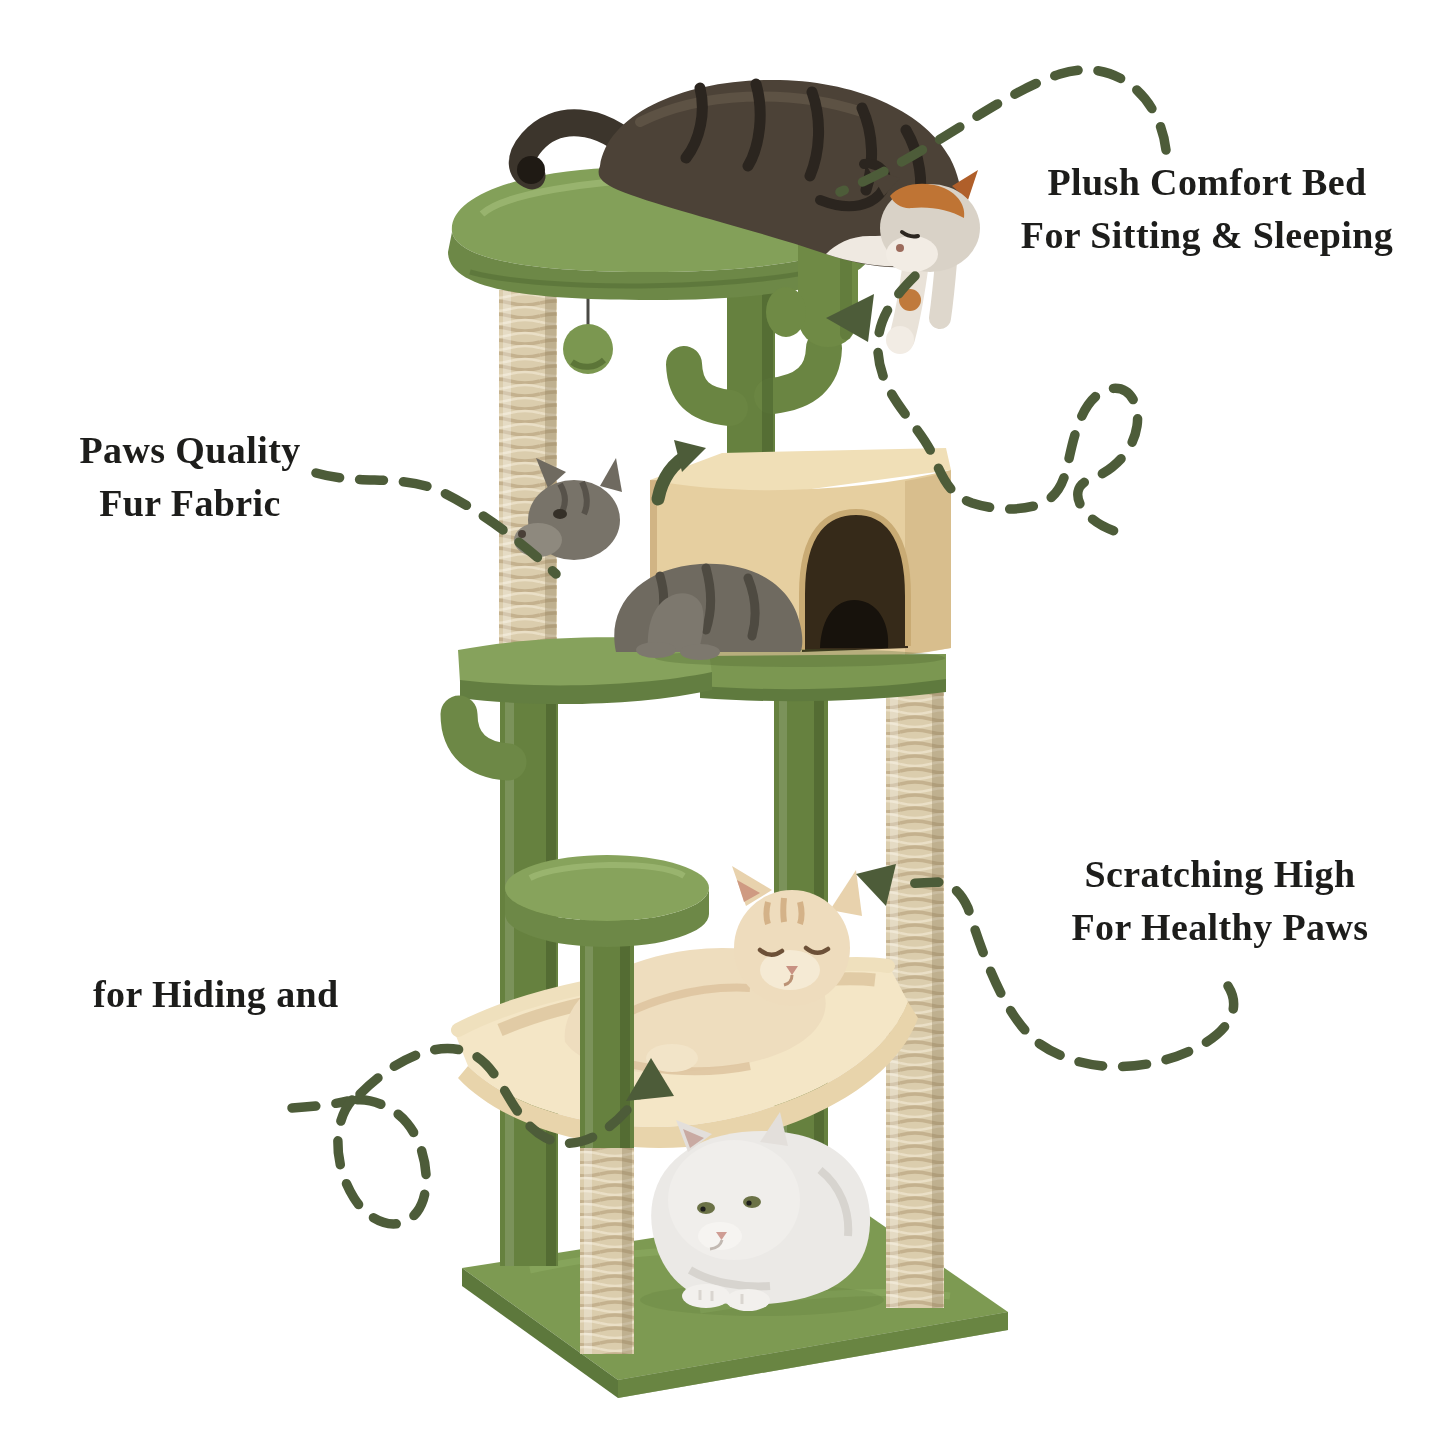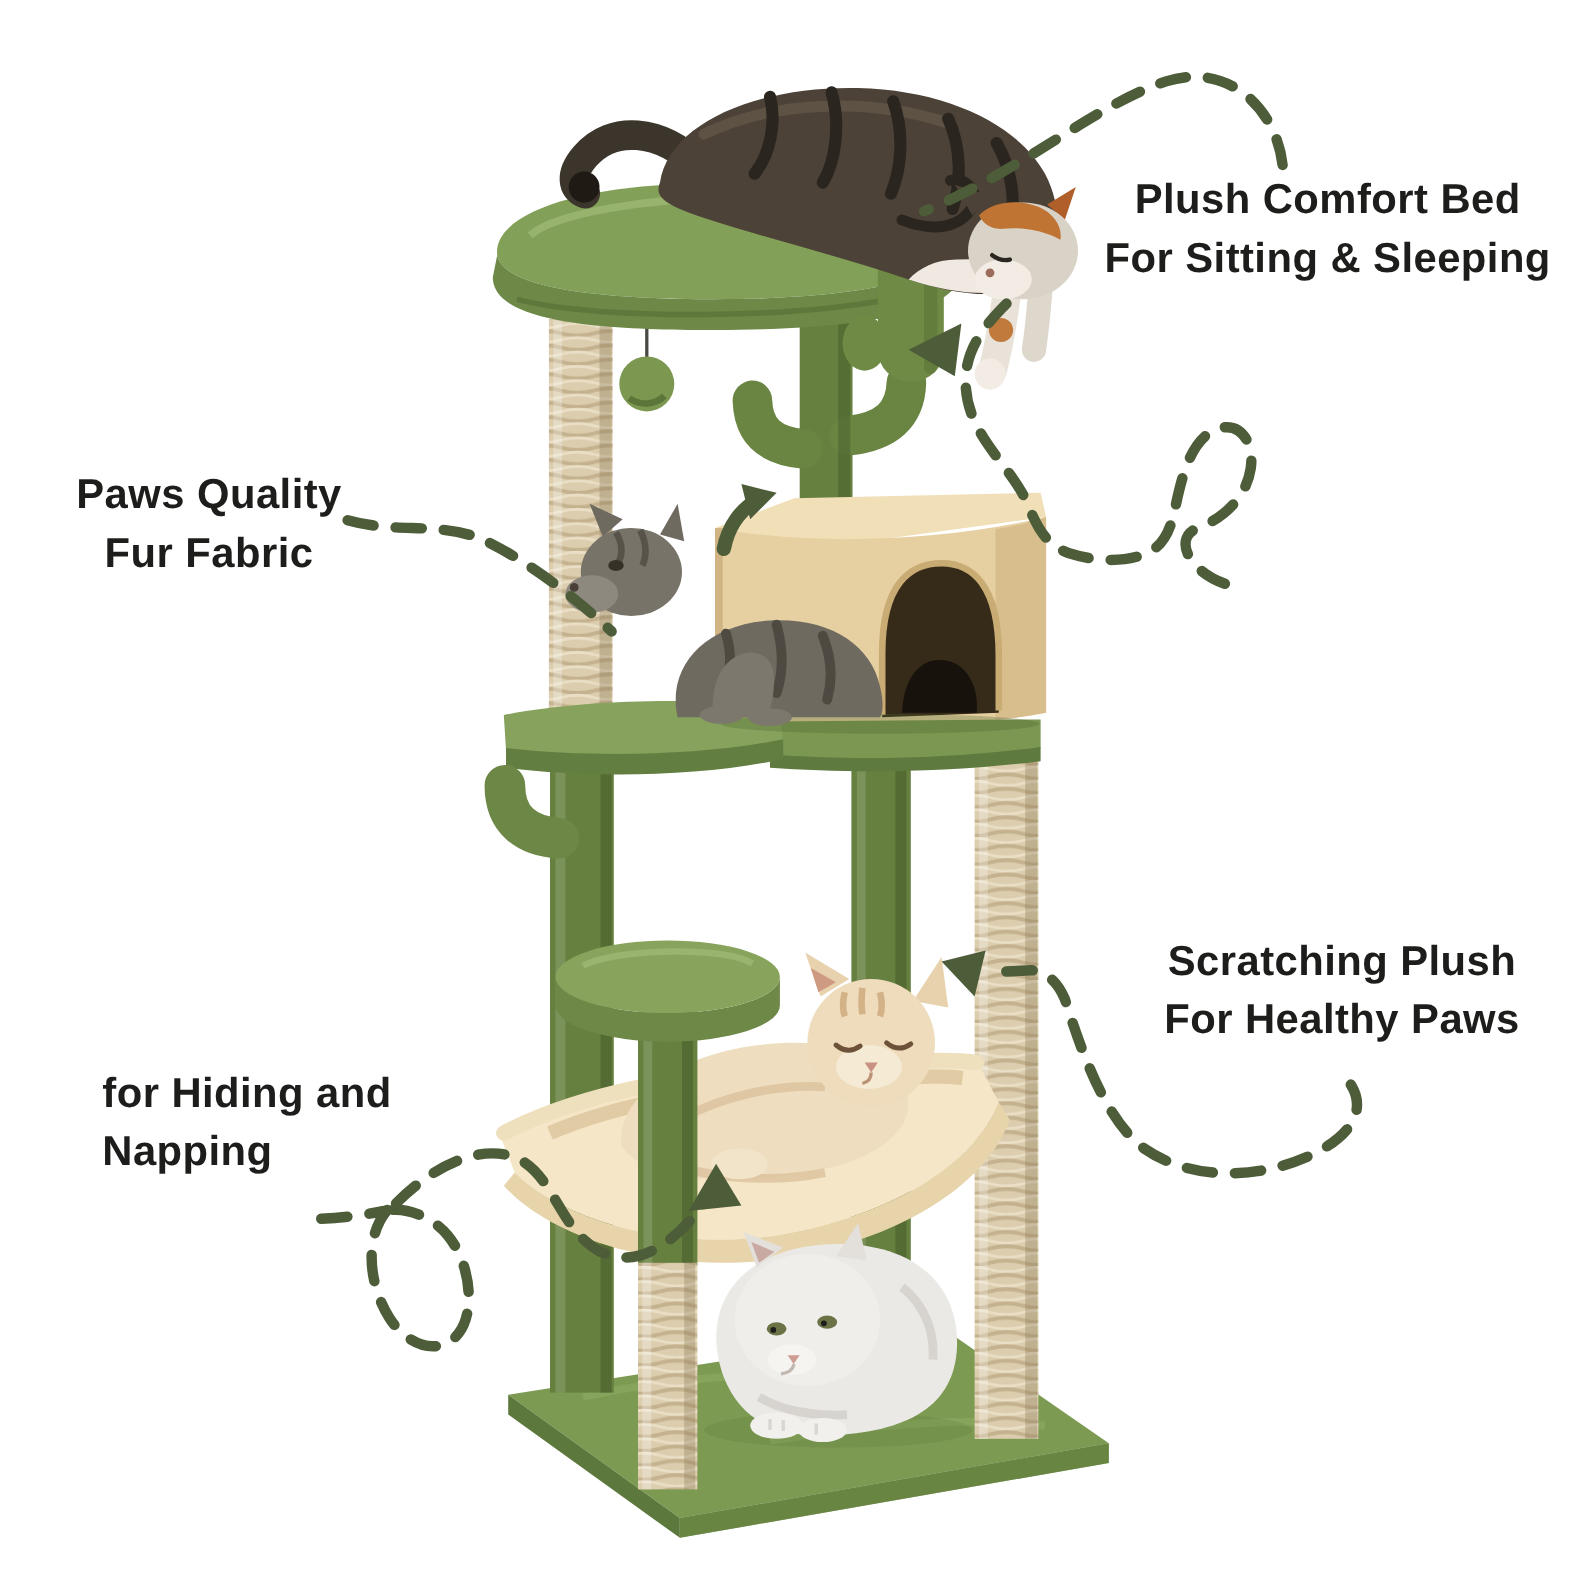--- a/index.html
+++ b/index.html
@@ -1,17 +1,17 @@
 <!DOCTYPE html>
 <html><head>
 <meta charset="utf-8">
 <style>
   html,body{margin:0;padding:0;background:#ffffff;}
   #canvas{position:relative;width:1445px;height:1445px;background:#ffffff;overflow:hidden;
-          font-family:Liberation Sans, sans-serif;}
+          font-family:Liberation Serif, serif;}
   #scene{position:absolute;left:0;top:0;width:100%;height:100%;}
   .label{position:absolute;font-weight:bold;color:#1d1d1b;font-size:38px;line-height:53px;letter-spacing:.4px;}
   .label span{display:block;}
   .center{text-align:center;}
   #label-cactus{font-size:40px;line-height:48px;}
 </style>
 </head>
 <body>
 
 <div id="canvas">
@@ -215,22 +215,21 @@
   <span>For Sitting &amp; Sleeping</span>
 </div>
 
 <div class="label center" id="label-fur" style="left:20px;top:424px;width:340px;">
   <span>Paws Quality</span>
   <span>Fur Fabric</span>
 </div>
 
 
 <div class="label center" id="label-scratch" style="left:1020px;top:848px;width:400px;">
-  <span>Scratching Plush</span>
+  <span>Scratching High</span>
   <span>For Healthy Paws</span>
 </div>
 
 <div class="label" id="label-hammock" style="left:93px;top:968px;width:430px;">
   <span>for Hiding and</span>
-  <span>Napping</span>
 </div>
 
 </div>
 
 </body></html>

